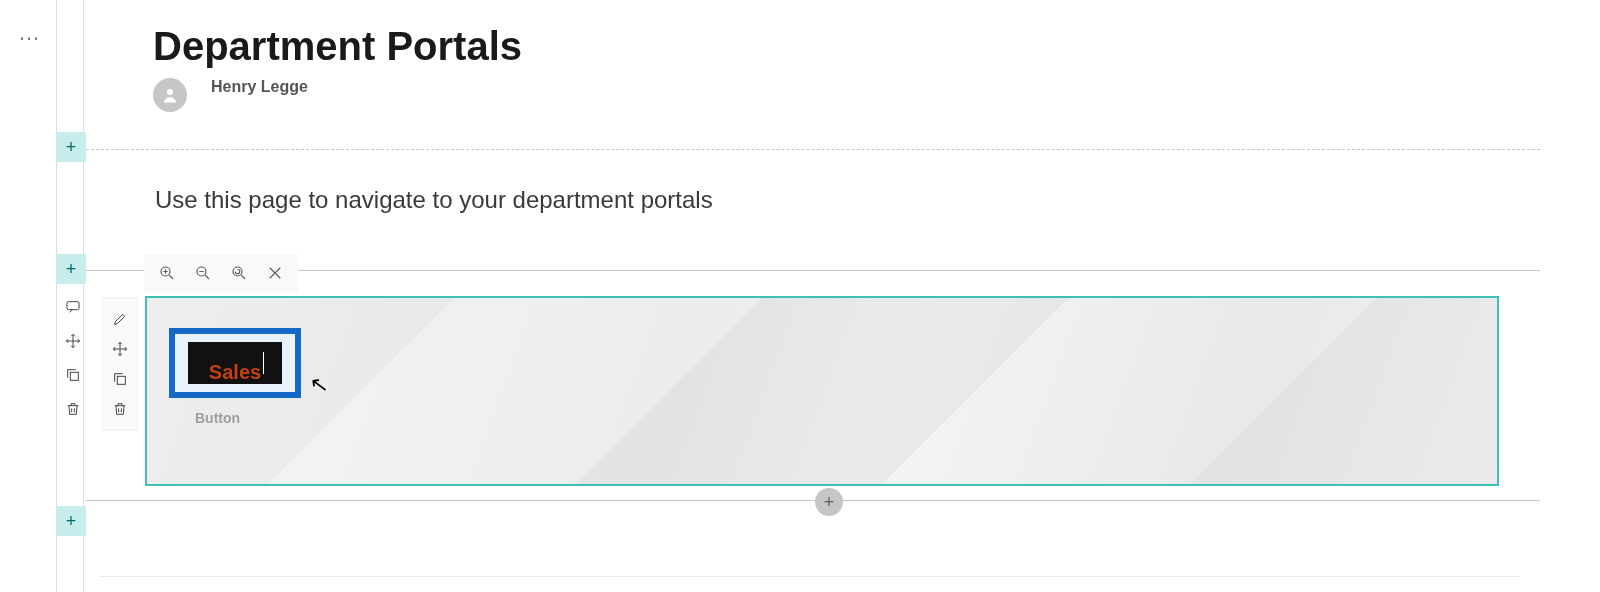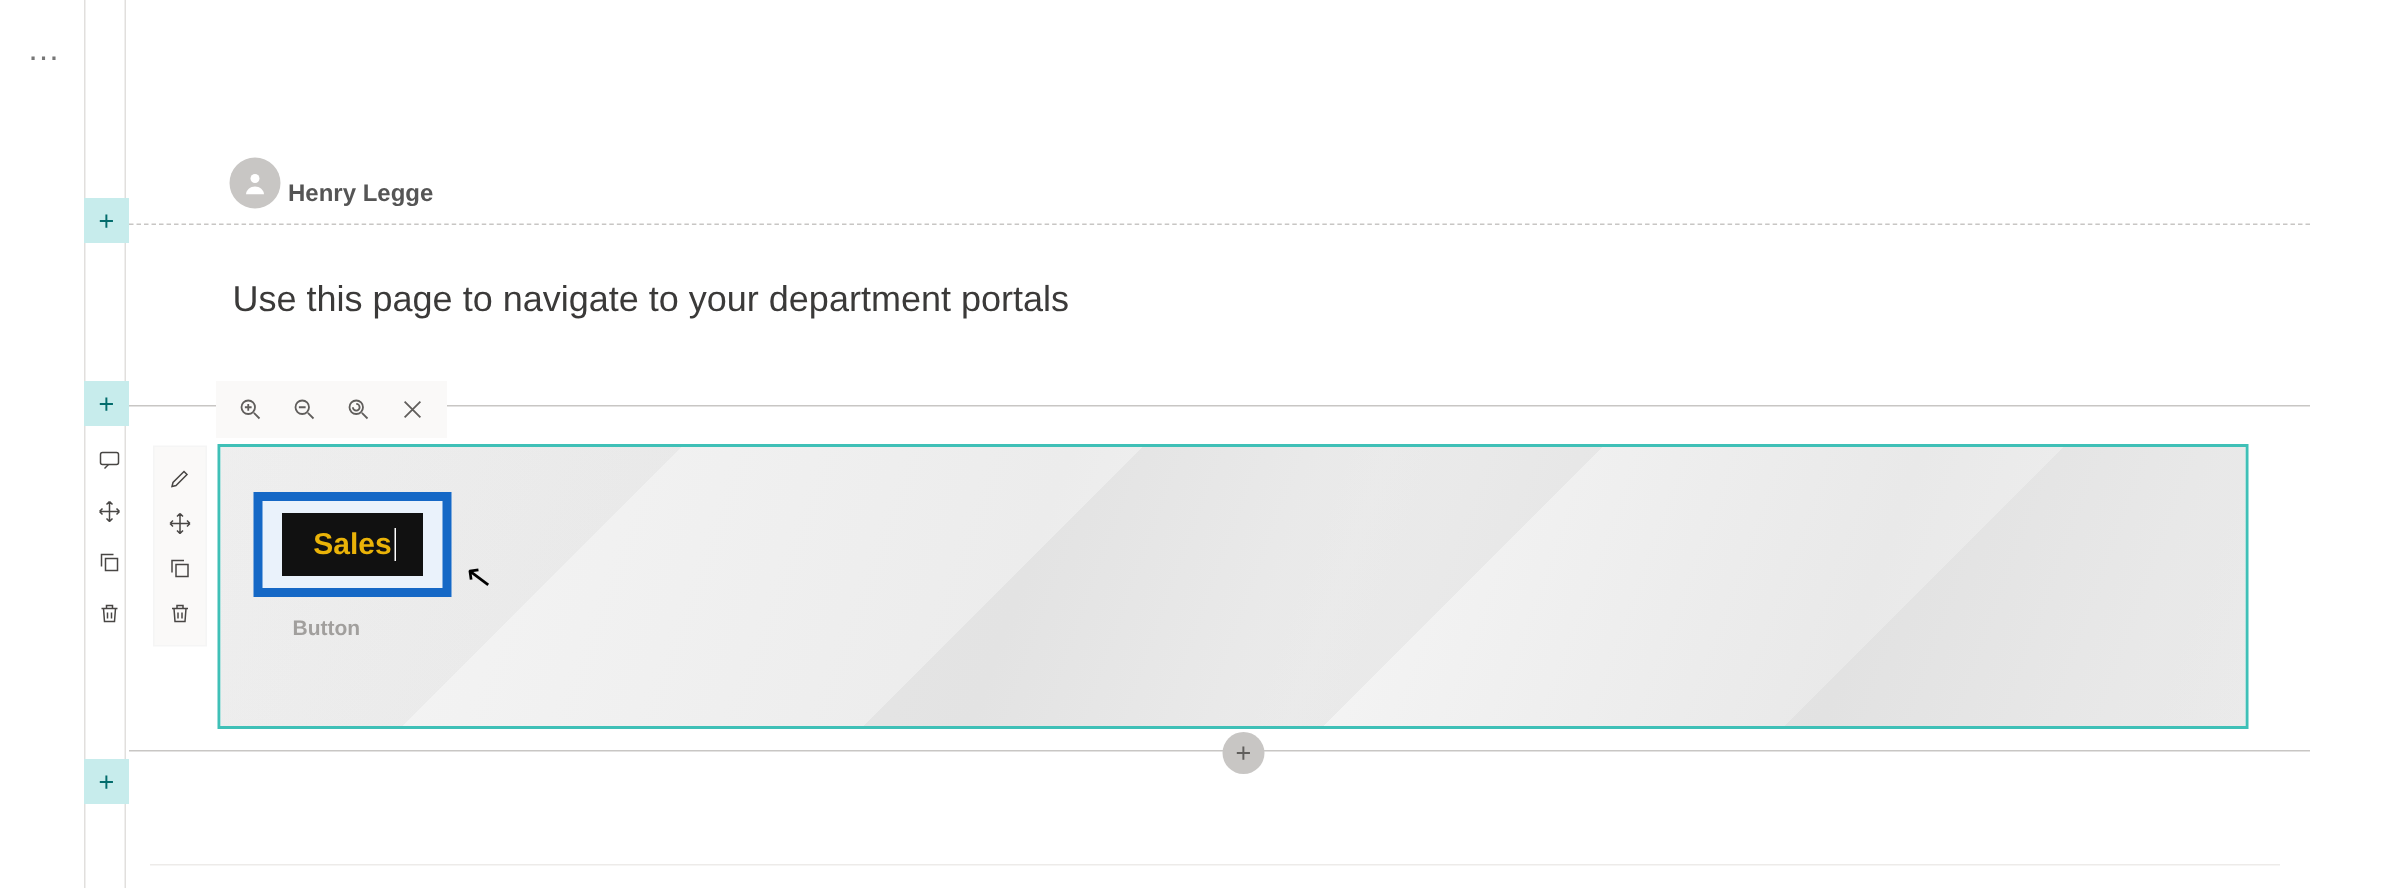--- a/index.html
+++ b/index.html
@@ -78,22 +78,22 @@
 
   
   .page-title {
     position: absolute;
     left: 153px; top: 24px;
     font-size: 40px; font-weight: 600;
     color: #1b1a19;
   }
   .author {
     position: absolute;
-    left: 153px; top: 105px;
-    display: flex; align-items: flex-end; gap: 5px;
+    left: 153px; top: 78px;
+    display: flex; align-items: flex-start; gap: 24px;
   }
   .author .avatar {
     width: 34px; height: 34px; border-radius: 50%;
     background: #c8c6c4;
     display: flex; align-items: center; justify-content: center;
   }
   .author .avatar svg { width: 18px; height: 18px; fill: #fff; }
   .author .name { font-weight: 600; font-size: 16px; color: #555; }
 
   .dashed-sep {
@@ -152,23 +152,23 @@
   .sales-edit {
     position: absolute; left: 22px; top: 30px;
     width: 132px; height: 70px;
     border: 6px solid #1568c6;
     background: #eaf2fb;
     display: flex; align-items: center; justify-content: center;
   }
   .sales-edit .inner {
     width: 94px; height: 42px;
     background: #111;
-    color: #eab308;
+    color: #c2410c;
     font-size: 20px; font-weight: 600;
-    display: flex; align-items: center; justify-content: center;
+    display: flex; align-items: flex-end; justify-content: center;
     position: relative;
   }
   .sales-edit .caret {
     position: absolute; right: 18px; top: 10px; bottom: 10px;
     width: 1px; background: #fff;
   }
   .placeholder-btn {
     position: absolute; left: 48px; top: 112px;
     font-size: 14px; font-weight: 600;
     color: #a19f9d;
@@ -260,20 +260,21 @@
           <path d="M4 16V4h12"></path>
         </svg>
     </div>
     <div class="ico">
       <svg viewBox="0 0 24 24" stroke-width="1.5">
           <path d="M4 7h16M9 7V4h6v3M6 7l1 13h10l1-13M10 11v6M14 11v6"></path>
         </svg>
     </div>
   </div>
 
+  <div class="page-title">Department Portals</div>
 
   <div class="author">
     <div class="avatar">
       <svg viewBox="0 0 24 24">
           <circle cx="12" cy="8" r="4"></circle>
           <path d="M4 22c0-4 4-7 8-7s8 3 8 7z"></path>
         </svg>
     </div>
     <span class="name">Henry Legge</span>
   </div>

